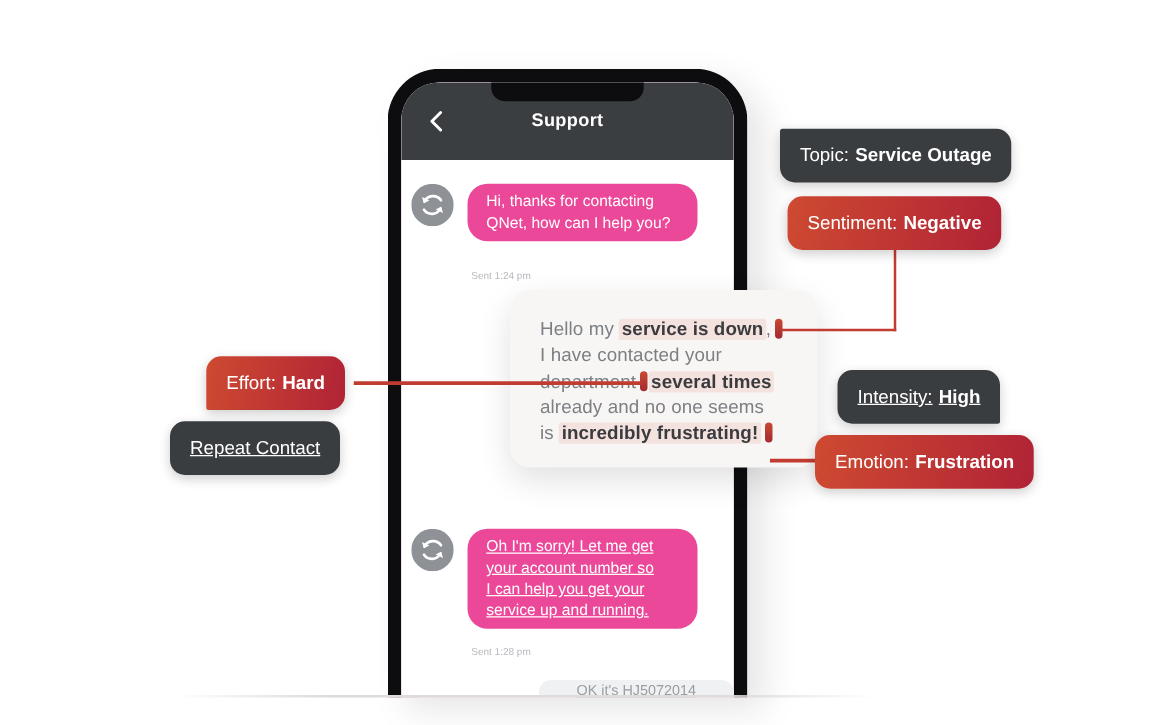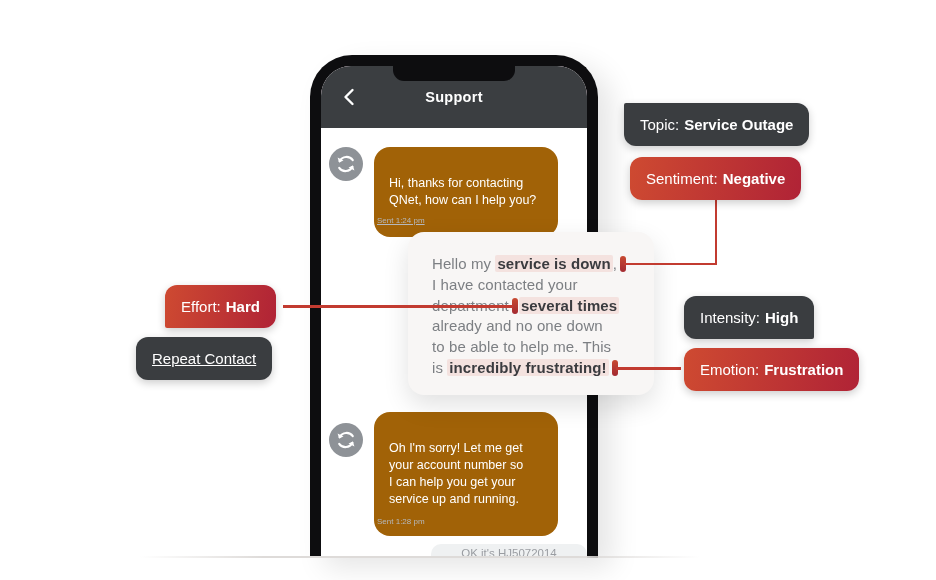--- a/index.html
+++ b/index.html
@@ -14,22 +14,22 @@
     background:#f9a8d4;box-shadow:14px 10px 28px rgba(0,0,0,0.10);z-index:10;
   }
   .phone-screen{position:absolute;inset:0;border-radius:30px 30px 0 0;overflow:hidden;background:#fff;}
   .phone-header{position:relative;height:62px;background:#3b3e41;display:flex;align-items:center;justify-content:center;}
   .notch{position:absolute;top:-1px;left:50%;transform:translateX(-50%);width:122px;height:16px;background:#0d0d0f;border-radius:0 0 11px 11px;}
   .back-btn{position:absolute;left:22px;top:50%;transform:translateY(-50%);width:12px;height:18px;cursor:pointer;}
   .header-title{color:#ffffff;font-weight:bold;font-size:14.5px;letter-spacing:.3px;}
   
   .avatar{position:absolute;width:34px;height:34px;z-index:22;}
   .bot-bubble{
-    position:absolute;left:374px;width:184px;box-sizing:border-box;background:#a16207;color:#ffffff;
-    border-radius:16px;font-size:12.5px;line-height:17px;padding:28px 15px;white-space:pre-line;z-index:21;
+    position:absolute;left:374px;width:184px;box-sizing:border-box;background:#ec4899;color:#ffffff;
+    border-radius:16px;font-size:12.5px;line-height:17px;padding:6px 15px;white-space:pre-line;z-index:21;
   }
   .timestamp{position:absolute;left:377px;font-size:8px;color:#b5b8bc;z-index:21;}
   .main-bubble{
     position:absolute;left:408px;top:232px;width:246px;box-sizing:border-box;
     background:#f8f6f5;border-radius:16px;box-shadow:0 10px 26px rgba(0,0,0,0.12);
     padding:22px 0 16px 24px;z-index:30;
   }
   .msg-line{font-size:15px;line-height:20.8px;color:#7c7f83;white-space:nowrap;letter-spacing:.1px;}
   .hl{background:#f4e2df;color:#3a3b3f;font-weight:bold;padding:0 2px;border-radius:2px;}
   .marker{display:inline-block;width:6px;height:16px;border-radius:3px;
@@ -45,22 +45,22 @@
     font-size:15px;line-height:17px;color:#ffffff;padding:13px 16px;border-radius:12px;
     box-shadow:0 3px 9px rgba(0,0,0,0.20);white-space:nowrap;
   }
   .tag .v{font-weight:bold;}
   .tag-dark{background:#3a3d40;}
   .tag-red{background:linear-gradient(100deg,#ce4a31,#b02336);}
   .tag-topic{left:624px;top:103px;border-top-left-radius:2px;}
   .tag-sentiment{left:630px;top:157px;}
   .tag-effort{left:165px;top:285px;border-bottom-left-radius:2px;align-items:flex-end;}
   .tag-repeat{left:136px;top:337px;text-decoration:underline;}
-  .tag-intensity{left:684px;top:296px;border-bottom-right-radius:2px;}
-  .tag-emotion{left:684px;top:348px;}
+  .tag-intensity{left:670px;top:296px;border-bottom-right-radius:2px;text-decoration:underline;}
+  .tag-emotion{left:652px;top:348px;}
   
   .connector{position:absolute;background:#c23b30;z-index:40;}
   .line-sentiment-v{left:715px;top:199px;width:2px;height:66px;}
   .line-sentiment-h{left:624px;top:263px;width:93px;height:2px;}
   .line-effort{left:283px;top:305px;width:230px;height:2.5px;}
   .line-emotion{left:616px;top:367px;width:65px;height:2.5px;}
   
   .fold{
     position:absolute;left:140px;top:556px;width:560px;height:2px;z-index:36;
     background:linear-gradient(90deg,rgba(222,219,217,0),#dedbd9 22%,#dedbd9 78%,rgba(222,219,217,0));
@@ -91,49 +91,48 @@
       <g stroke="#ffffff" stroke-width="2.1" fill="none" stroke-linecap="round">
         <path d="M 23.8 13.2 A 7.7 7.7 0 0 0 10.6 14.2"></path>
         <path d="M 10.2 20.8 A 7.7 7.7 0 0 0 23.4 19.8"></path>
       </g>
       <path d="M8.6 10.6 l1.5 5 4.4-2.2 z" fill="#ffffff"></path>
       <path d="M25.4 23.4 l-1.5-5 -4.4 2.2 z" fill="#ffffff"></path>
     </svg>
   </div>
   <div class="bot-bubble" style="top:147px;">Hi, thanks for contacting
 QNet, how can I help you?</div>
-  <div class="timestamp" style="top:216px;text-decoration:underline;">Sent 1:24 pm</div>
+  <div class="timestamp" style="top:216px;">Sent 1:24 pm</div>
 
   <div class="main-bubble">
     <div class="msg-line">
       <span>Hello my </span><span class="hl">service is down</span><span>,</span><span class="marker"></span>
     </div>
     <div class="msg-line">I have contacted your</div>
     <div class="msg-line">
       <span>department</span><span class="marker"></span><span class="hl">several times</span>
     </div>
-    <div class="msg-line">already and no one down</div>
-    <div class="msg-line">to be able to help me. This</div>
+    <div class="msg-line">already and no one seems</div>
     <div class="msg-line">
       <span>is </span><span class="hl">incredibly frustrating!</span><span class="marker"></span>
     </div>
   </div>
 
   <div class="avatar" style="left:329px;top:423px;">
     <svg viewBox="0 0 34 34" width="34" height="34">
       <circle cx="17" cy="17" r="17" fill="#8e9297"></circle>
       <g stroke="#ffffff" stroke-width="2.1" fill="none" stroke-linecap="round">
         <path d="M 23.8 13.2 A 7.7 7.7 0 0 0 10.6 14.2"></path>
         <path d="M 10.2 20.8 A 7.7 7.7 0 0 0 23.4 19.8"></path>
       </g>
       <path d="M8.6 10.6 l1.5 5 4.4-2.2 z" fill="#ffffff"></path>
       <path d="M25.4 23.4 l-1.5-5 -4.4 2.2 z" fill="#ffffff"></path>
     </svg>
   </div>
-  <div class="bot-bubble" style="top:412px;">Oh I'm sorry! Let me get
+  <div class="bot-bubble" style="top:423px;text-decoration:underline;">Oh I'm sorry! Let me get
 your account number so
 I can help you get your
 service up and running.</div>
   <div class="timestamp" style="top:517px;">Sent 1:28 pm</div>
 
   <div class="partial-bubble">OK it's HJ5072014</div>
 
   <div class="connector line-sentiment-v"></div>
   <div class="connector line-sentiment-h"></div>
   <div class="connector line-effort"></div>

